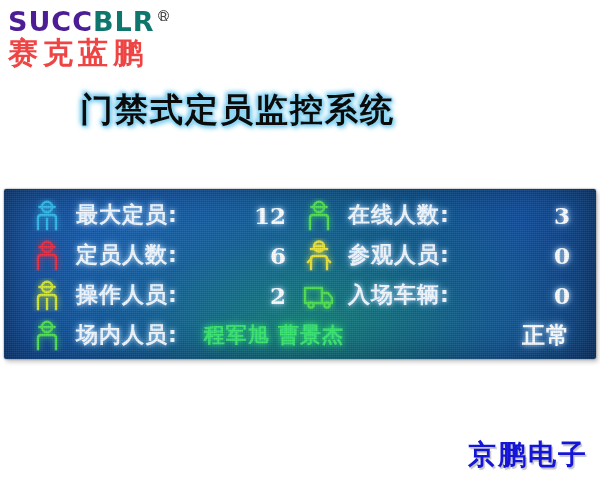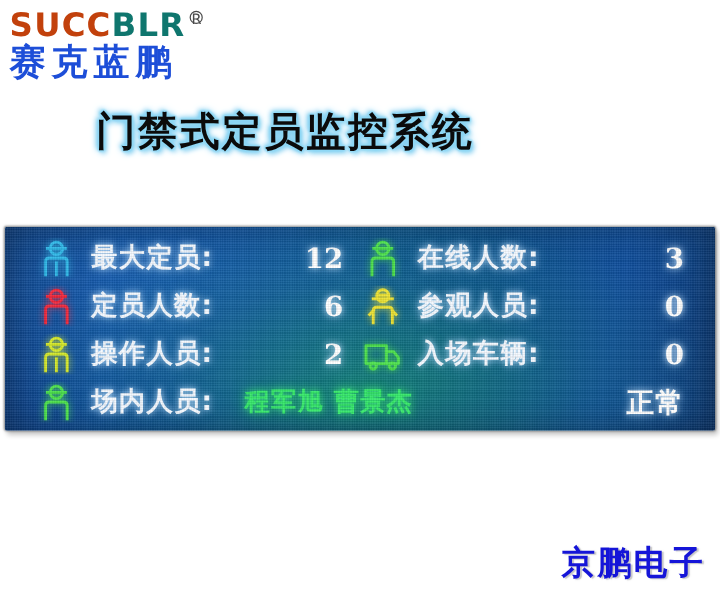--- a/index.html
+++ b/index.html
@@ -23,21 +23,21 @@
     width: 200px;
   }
   #brand-wordmark {
     font-family: "DejaVu Sans", "Liberation Sans", sans-serif;
     font-weight: bold;
     font-size: 27px;
     letter-spacing: 1px;
     line-height: 1;
     white-space: nowrap;
   }
-  .wm-red  { color: #c2410c; }
+  .wm-red  { color: #4c1d95; }
   .wm-blue { color: #0f766e; }
   .wm-reg {
     font-size: 12px;
     vertical-align: super;
     color: #4a4a4a;
     font-weight: normal;
     border: 1.2px solid #4a4a4a;
     border-radius: 50%;
     padding: 0 1px;
     line-height: 1;
@@ -46,21 +46,21 @@
     height: 11px;
     text-align: center;
     box-sizing: border-box;
     margin-left: 3px;
   }
   #brand-cn {
     margin-top: 2px;
     font-family: "DejaVu Serif", "Liberation Serif", serif;
     font-weight: bold;
     font-size: 30px;
-    color: #1d4ed8;
+    color: #ef4444;
     letter-spacing: 5px;
     line-height: 1.05;
     white-space: nowrap;
   }
 
   
   #page-title {
     position: absolute;
     left: 0;
     top: 88px;
@@ -187,21 +187,21 @@
     font-size: 23px;
     letter-spacing: 1px;
     color: #ffffff;
     text-shadow: 0 0 5px rgba(200,230,255,0.95), 0 0 11px rgba(150,205,255,0.6);
   }
 
   
   #footer-brand {
     position: absolute;
     right: 12px;
-    bottom: 12px;
+    bottom: 26px;
     font-family: "DejaVu Sans", "Liberation Sans", sans-serif;
     font-weight: bold;
     font-size: 28px;
     letter-spacing: 2px;
     color: #1515d8;
     text-shadow: 1.5px 1.5px 1px rgba(150,150,150,0.55);
     white-space: nowrap;
   }
 </style>
 </head>

